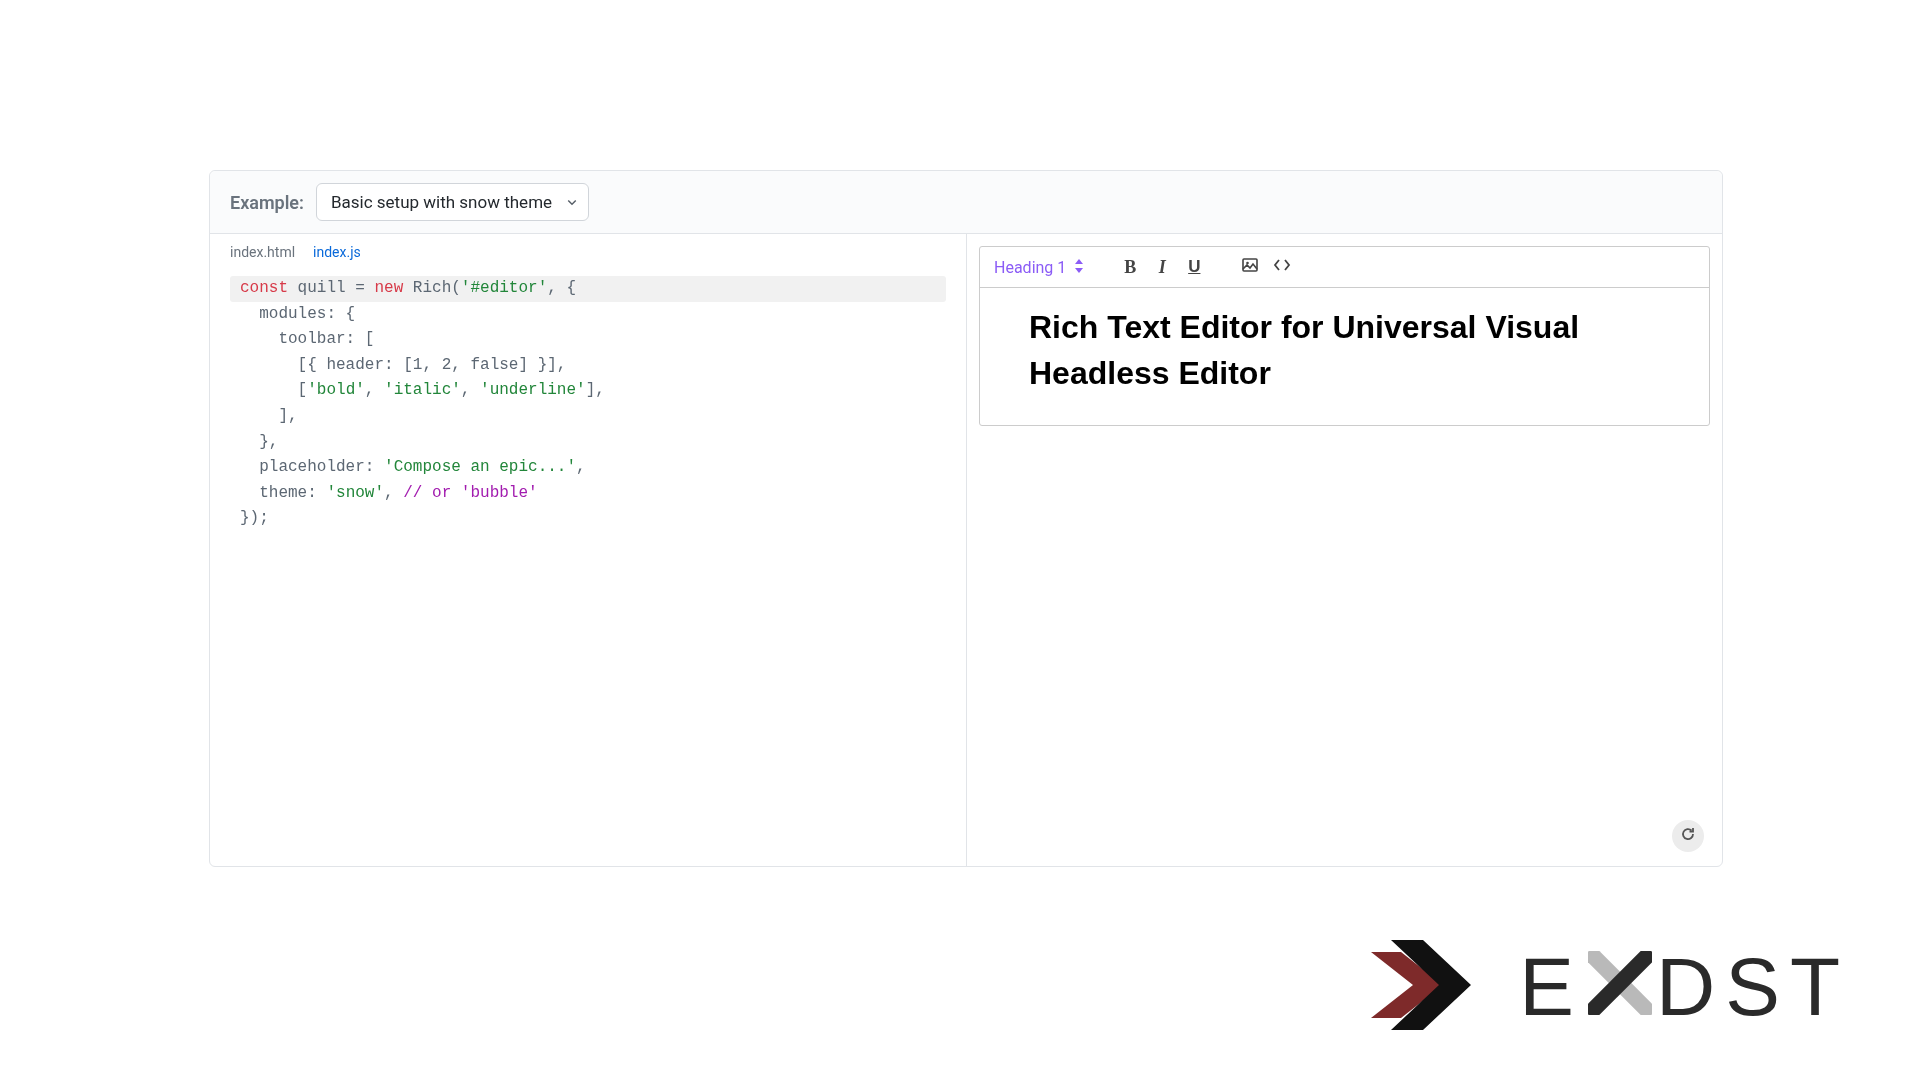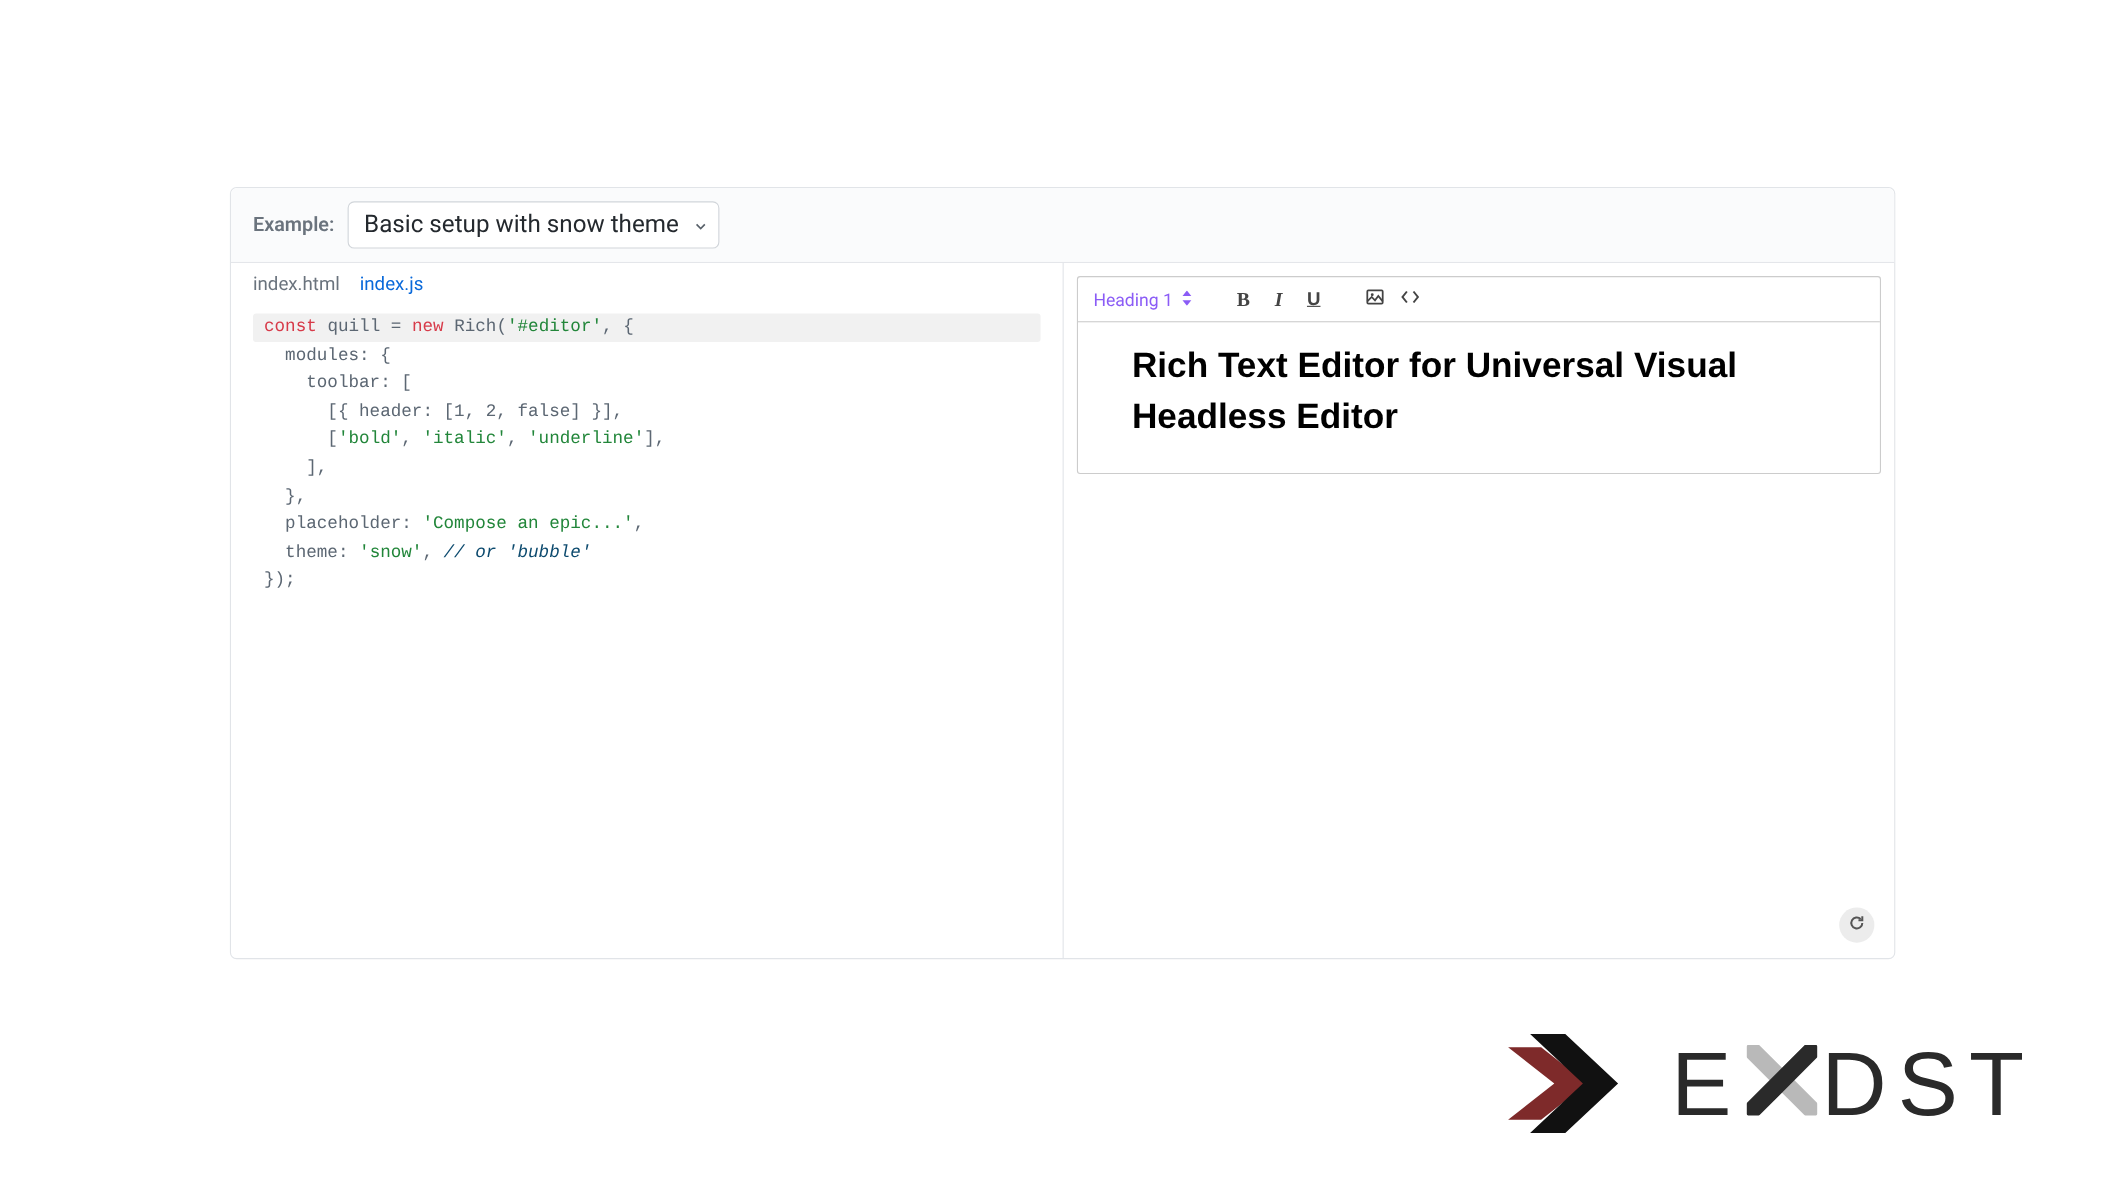--- a/index.html
+++ b/index.html
@@ -31,21 +31,21 @@
   .example-label {
     font-weight: 600;
     color: #6a737d;
     font-size: 18px;
     margin-right: 12px;
   }
   .example-select {
     border: 1px solid #d1d5da;
     border-radius: 6px;
     padding: 8px 36px 8px 14px;
-    font-size: 22px;
+    font-size: 17px;
     color: #24292e;
     background: #fff;
     position: relative;
     cursor: pointer;
     display: inline-flex;
     align-items: center;
   }
   .example-select .chev {
     position: absolute;
     right: 10px;
@@ -65,21 +65,21 @@
   }
   .right-pane {
     flex: 1;
     padding: 12px;
     position: relative;
   }
   .file-tabs {
     display: flex;
     gap: 18px;
     padding: 10px 20px 8px 20px;
-    font-size: 17px;
+    font-size: 14px;
   }
   .file-tab {
     color: #0969da;
     cursor: pointer;
   }
   .file-tab.active {
     color: #6a737d;
     cursor: default;
   }
   .code-block {
@@ -92,21 +92,21 @@
   .code-line {
     white-space: pre;
     padding: 0 10px;
   }
   .code-line.highlight {
     background: #f1f1f1;
     border-radius: 3px;
   }
   .tok-kw { color: #d73a49; }
   .tok-str { color: #22863a; }
-  .tok-cmt { color: #0c4a6e; font-style: italic; }
+  .tok-cmt { color: #a21caf; }
 
   
   .editor-frame {
     border: 1px solid #ccc;
     border-radius: 3px;
   }
   .ql-toolbar {
     display: flex;
     align-items: center;
     padding: 6px 10px;

